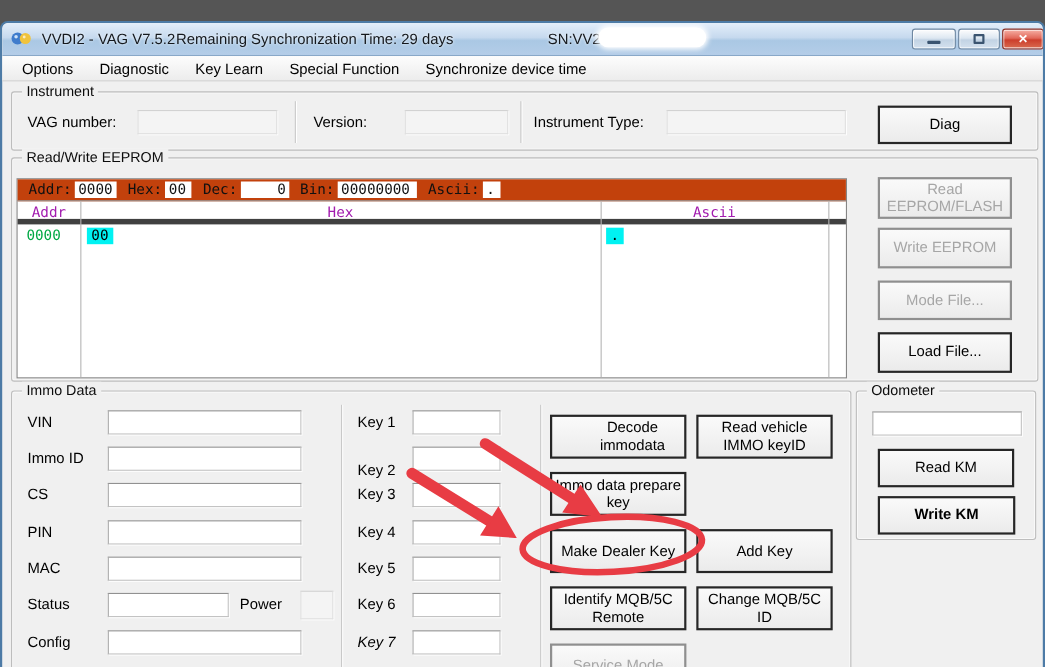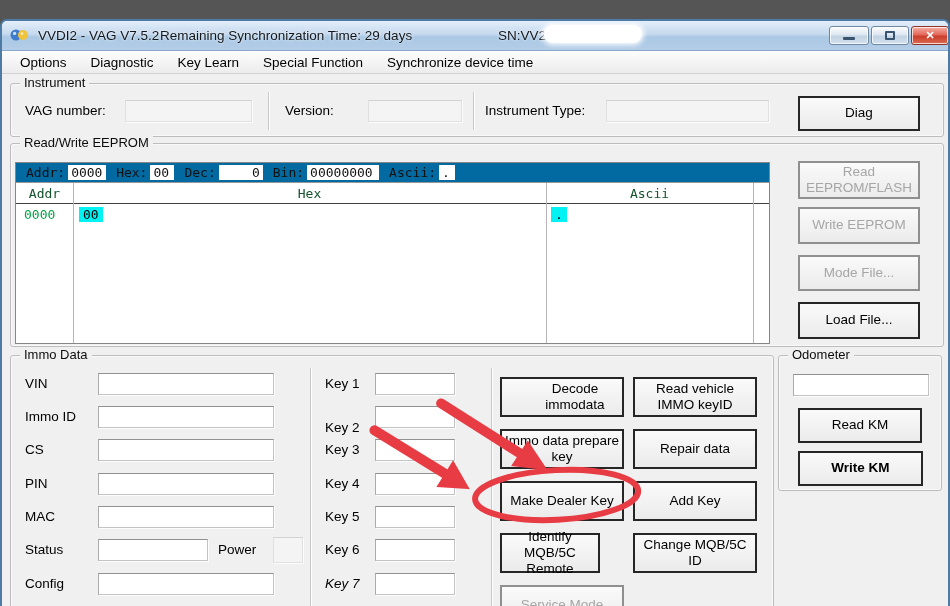--- a/index.html
+++ b/index.html
@@ -68,29 +68,29 @@
     display:flex; align-items:center; justify-content:center; text-align:center;
     padding:1px 2px; cursor:pointer;
   }
   .wbtn.disabled { border-color:#8f8f8f; color:#a6a6a6; cursor:default; }
   .vsep { position:absolute; width:1px; background:#c9c9c9; box-shadow:1px 0 0 #fff; }
   
   .eetable { position:absolute; left:4px; top:18px; width:755px; height:182px;
              background:#fff; border:1px solid #868686; }
   .info-strip {
     position:absolute; left:0; top:0; width:100%; height:20px;
-    background:#0369a1; border-bottom:1px solid #979797;
+    background:#c2410c; border-bottom:1px solid #979797;
     display:flex; align-items:center;
     font:13px "DejaVu Sans Mono", monospace; color:#111;
   }
   .info-strip .lab { margin-left:10px; }
   .info-strip .val { background:#fff; padding:0 3px; margin-left:3px; min-width:20px; }
   .colhead { position:absolute; top:20px; left:0; width:100%; height:21px;
-             border-bottom:1px solid #404040;
-             font:13px "DejaVu Sans Mono", monospace; color:#14532d; }
+             border-bottom:5px solid #404040;
+             font:13px "DejaVu Sans Mono", monospace; color:#a21caf; }
   .colhead span { position:absolute; top:3px; text-align:center; }
   .coldiv { position:absolute; top:20px; bottom:0; width:1px; background:#b5b5b5; }
   .eerow { position:absolute; top:44px; left:0; width:100%; height:19px;
            font:13px "DejaVu Sans Mono", monospace; }
   .cell-addr { position:absolute; left:8px; color:#00a844; }
   .cell-sel { position:absolute; background:#00f2f2; color:#000; padding:0 4px; }
   
   .overlay { position:absolute; inset:0; pointer-events:none; z-index:60; }
 </style>
 </head>
@@ -217,24 +217,23 @@
     <span class="flabel" style="left:314px; top:220px;font-style:italic;">Key 7</span>
     <input class="tinput" style="left: 364px; top: 217px; width: 80px;" value="">
     <span class="flabel" style="left:314px; top:253px;">Key 8</span>
     <input class="tinput" style="left: 364px; top: 250px; width: 80px;" value="">
 
     <div class="vsep" style="left:480px; top:12px; height:258px;"></div>
 
     <div class="wbtn" style="left:489px; top:21px; width:124px; height:40px;padding-left:28px;">Decode immodata</div>
     <div class="wbtn" style="left:622px; top:21px; width:124px; height:40px;">Read vehicle IMMO keyID</div>
     <div class="wbtn" style="left:489px; top:73px; width:124px; height:40px;">Immo data prepare key</div>
-    <div class="wbtn" style="left:622px; top:73px; width:124px; height:40px;">Repair data</div>
     <div class="wbtn" style="left:489px; top:125px; width:124px; height:40px;">Make Dealer Key</div>
     <div class="wbtn" style="left:622px; top:125px; width:124px; height:40px;">Add Key</div>
-    <div class="wbtn" style="left:489px; top:177px; width:100px; height:40px;">Identify MQB/5C Remote</div>
+    <div class="wbtn" style="left:489px; top:177px; width:124px; height:40px;">Identify MQB/5C Remote</div>
     <div class="wbtn" style="left:622px; top:177px; width:124px; height:40px;">Change MQB/5C ID</div>
     <div class="wbtn disabled" style="left:489px; top:229px; width:124px; height:40px;">Service Mode</div>
   </div>
 
   <div class="groupbox" style="left:776px; top:334px; width:164px; height:136px;">
     <span class="gb-label">Odometer</span>
     <input class="tinput" style="left: 14px; top: 18px; width: 136px;" value="">
     <div class="wbtn" style="left:19px; top:52px; width:124px; height:35px;">Read KM</div>
     <div class="wbtn" style="left:19px; top:95px; width:125px; height:35px;font-weight:bold;">Write KM</div>
   </div>

